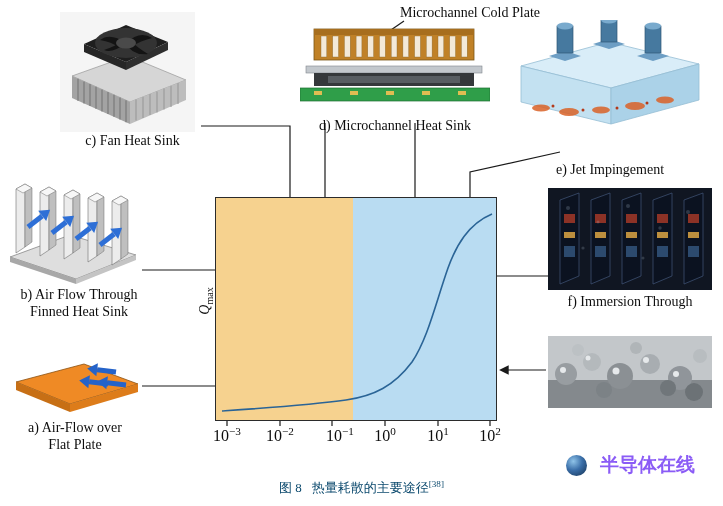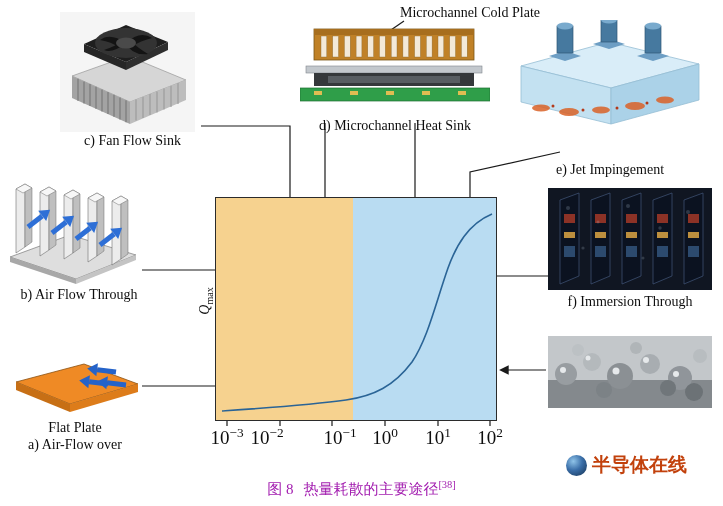--- a/index.html
+++ b/index.html
@@ -8,32 +8,32 @@
   .canvas { position:relative; width:723px; height:506px; background:#fff; overflow:hidden; }
   .lbl { position:absolute; font-size:14px; color:#0d0d0d; text-align:center; line-height:1.18; }
   .illus { position:absolute; }
   .overlay { position:absolute; left:0; top:0; width:723px; height:506px; pointer-events:none; }
   .conn { stroke:#1a1a1a; stroke-width:1.2; fill:none; }
   .plot { position:absolute; left:215px; top:197px; width:282px; height:224px; border:1px solid #2b2b2b; }
   .region { position:absolute; top:0; bottom:0; }
   .region-low { left:0; width:137px; }
   .region-high { left:137px; right:0; }
   .curve-svg { position:absolute; left:0; top:0; }
-  .tick { position:absolute; width:50px; text-align:center; font-size:19px; color:#0d0d0d; top:425px; }
+  .tick { position:absolute; width:50px; text-align:center; font-size:16px; color:#0d0d0d; top:425px; }
   sup { font-size:0.7em; }
   sub { font-size:0.72em; }
   .xlab { position:absolute; top:447px; left:257px; width:200px; text-align:center; font-size:13.5px; }
   .ylab { position:absolute; left:184px; top:292px; width:44px; text-align:center; font-size:14px;
           transform:rotate(-90deg); transform-origin:center; }
-  .caption { position:absolute; top:479px; left:0; width:723px; text-align:center; font-size:15px; color:#a21caf; }
+  .caption { position:absolute; top:479px; left:0; width:723px; text-align:center; font-size:13px; color:#0c4a6e; }
   .cap-title { margin-left:10px; }
   .watermark { position:absolute; left:566px; top:452px; display:flex; align-items:center; gap:5px; }
   .wm-logo { width:21px; height:21px; border-radius:50%; display:inline-block;
              background:radial-gradient(circle at 35% 30%, #8fc3e8 0%, #3a6ea8 45%, #14304f 100%); }
-  .wm-text { font-size:19px; font-weight:bold; color:#c2410c; text-shadow:1px 1px 1px #fff; }
+  .wm-text { font-size:19px; font-weight:bold; color:#8b5cf6; text-shadow:1px 1px 1px #fff;margin-left:8px; }
 </style>
 </head>
 <body>
 
 <div class="canvas">
 
   <svg class="overlay" viewBox="0 0 723 506">
     <defs>
       <marker id="arr" viewBox="0 0 10 10" refX="8" refY="5" markerWidth="8" markerHeight="8" orient="auto-start-reverse">
         <path d="M0,0 L10,5 L0,10 z" fill="#1a1a1a"></path>
@@ -67,21 +67,21 @@
       <polygon points="24,32 66,50 66,58 24,40" fill="#262626"></polygon>
       <polygon points="66,50 108,30 108,38 66,58" fill="#2e2e2e"></polygon>
       <ellipse cx="66" cy="31" rx="31" ry="15" fill="#333333"></ellipse>
       <path d="M66,31 Q50,20 40,28 Q52,30 58,35 Z" fill="#141414"></path>
       <path d="M66,31 Q80,18 92,26 Q80,29 73,34 Z" fill="#141414"></path>
       <path d="M66,31 Q72,44 88,42 Q78,36 72,30 Z" fill="#141414"></path>
       <path d="M66,31 Q52,42 44,38 Q56,34 62,29 Z" fill="#141414"></path>
       <ellipse cx="66" cy="31" rx="10" ry="5.5" fill="#4a4a4a"></ellipse>
     </g>
   </svg>
-  <div class="lbl" style="left:60px; top:133px; width:145px;">c) Fan Flow Sink</div>
+  <div class="lbl" style="left:60px; top:133px; width:145px;">c) Fan Heat Sink</div>
 
   <svg class="illus" style="left:300px; top:26px;" width="190" height="80" viewBox="0 0 190 80">
     <g>
       <rect x="14" y="3" width="160" height="31" fill="#c08127" stroke="#7a5514" stroke-width="0.8"></rect>
       <rect x="14" y="3" width="160" height="6" fill="#a76e1e"></rect>
       <rect x="21" y="10" width="5.8" height="21" fill="#f3e9d8" stroke="#8a6a30" stroke-width="0.4"></rect>
       <rect x="32.7" y="10" width="5.8" height="21" fill="#f3e9d8" stroke="#8a6a30" stroke-width="0.4"></rect>
       <rect x="44.4" y="10" width="5.8" height="21" fill="#f3e9d8" stroke="#8a6a30" stroke-width="0.4"></rect>
       <rect x="56.1" y="10" width="5.8" height="21" fill="#f3e9d8" stroke="#8a6a30" stroke-width="0.4"></rect>
       <rect x="67.8" y="10" width="5.8" height="21" fill="#f3e9d8" stroke="#8a6a30" stroke-width="0.4"></rect>
@@ -188,20 +188,21 @@
           <polygon points="18,-6.5 28,0 18,6.5"></polygon>
         </g>
       <g transform="translate(94,82) rotate(-38)">
           <rect x="0" y="-2.5" width="18" height="5"></rect>
           <polygon points="18,-6.5 28,0 18,6.5"></polygon>
         </g>
     </g>
   </svg>
   <div class="lbl" style="left:0px; top:287px; width:150px;padding-left:8px;">
     <div>b) Air Flow Through</div>
+    <div>Finned Heat Sink</div>
   </div>
 
   <svg class="illus" style="left:12px; top:338px;" width="130" height="80" viewBox="0 0 130 80">
     <g>
       <polygon points="4,44 58,66 126,46 72,26" fill="#ef8a25" stroke="#8a5010" stroke-width="0.8"></polygon>
       <polygon points="4,44 58,66 58,74 4,52" fill="#c76f15"></polygon>
       <polygon points="58,66 126,46 126,54 58,74" fill="#dd7c1a"></polygon>
     </g>
     <g fill="#2563c9">
       <g transform="translate(104,34) rotate(187)">
@@ -212,22 +213,22 @@
           <rect x="0" y="-2.5" width="19" height="5"></rect>
           <polygon points="19,-6.5 29,0 19,6.5"></polygon>
         </g>
       <g transform="translate(114,47) rotate(187)">
           <rect x="0" y="-2.5" width="19" height="5"></rect>
           <polygon points="19,-6.5 29,0 19,6.5"></polygon>
         </g>
     </g>
   </svg>
   <div class="lbl" style="left:0px; top:420px; width:150px;">
+    <div>a) Air-Flow over</div>
     <div>Flat Plate</div>
-    <div>a) Air-Flow over</div>
   </div>
 
   <svg class="illus" style="left:548px; top:188px;" width="164" height="102" viewBox="0 0 164 102">
     <rect width="164" height="102" fill="#101622"></rect>
     <g>
       <g transform="translate(6,0)">
         <polygon points="6,12 25,5 25,88 6,96" fill="#0b1220" stroke="#3c4f70" stroke-width="0.8"></polygon>
         <rect x="10" y="26" width="11" height="9" fill="#8c3226"></rect>
           <rect x="10" y="44" width="11" height="6" fill="#bd8f3e"></rect>
           <rect x="10" y="58" width="11" height="11" fill="#2c4a6e"></rect>
@@ -296,21 +297,21 @@
     <div class="region region-low" style="background-color: rgb(246, 210, 143);"></div>
     <div class="region region-high" style="background-color: rgb(185, 220, 242);"></div>
     <svg class="curve-svg" width="282" height="224" viewBox="0 0 282 224">
       <path d="M6,213 C50,210 95,207 130,202 C158,198 178,188 196,164 C212,140 220,104 232,70 C240,48 252,26 276,16" fill="none" stroke="#2a6496" stroke-width="1.6" style="stroke: rgb(42, 100, 150);"></path>
     </svg>
   </div>
 
   <div class="ylab"><i>Q</i><sub>max</sub></div>
 
   <div class="tick" style="left:202px"><span>10</span><sup>−3</sup></div>
-  <div class="tick" style="left:242px"><span>10</span><sup>−2</sup></div>
+  <div class="tick" style="left:255px"><span>10</span><sup>−2</sup></div>
   <div class="tick" style="left:315px"><span>10</span><sup>−1</sup></div>
   <div class="tick" style="left:360px"><span>10</span><sup>0</sup></div>
   <div class="tick" style="left:413px"><span>10</span><sup>1</sup></div>
   <div class="tick" style="left:465px"><span>10</span><sup>2</sup></div>
 
 
   <div class="caption"><span>图 8</span><span class="cap-title">热量耗散的主要途径</span><sup>[38]</sup></div>
 
   <div class="watermark">
     <span class="wm-logo"></span>

